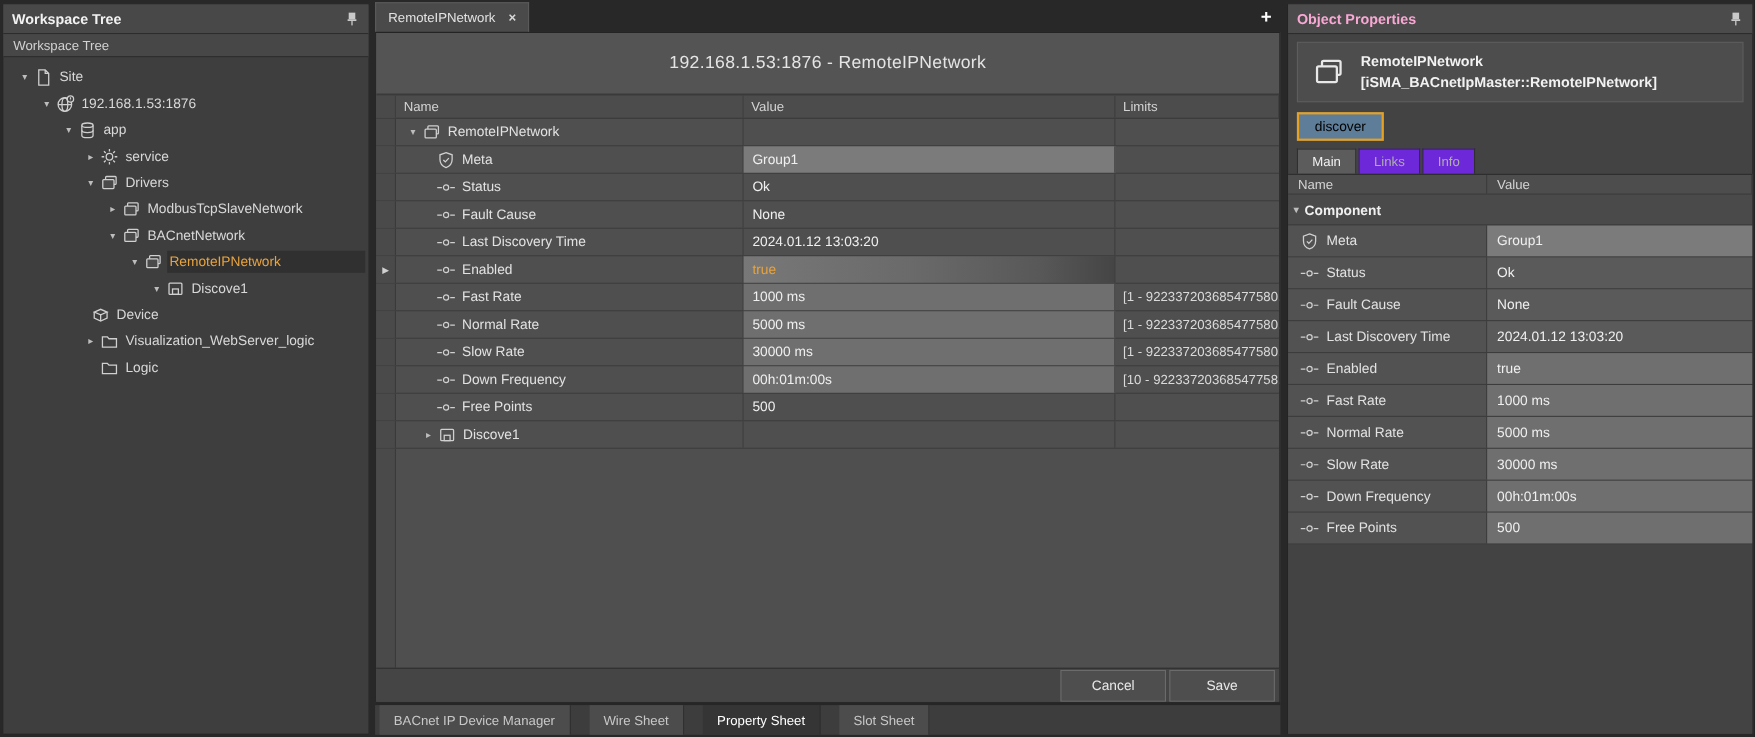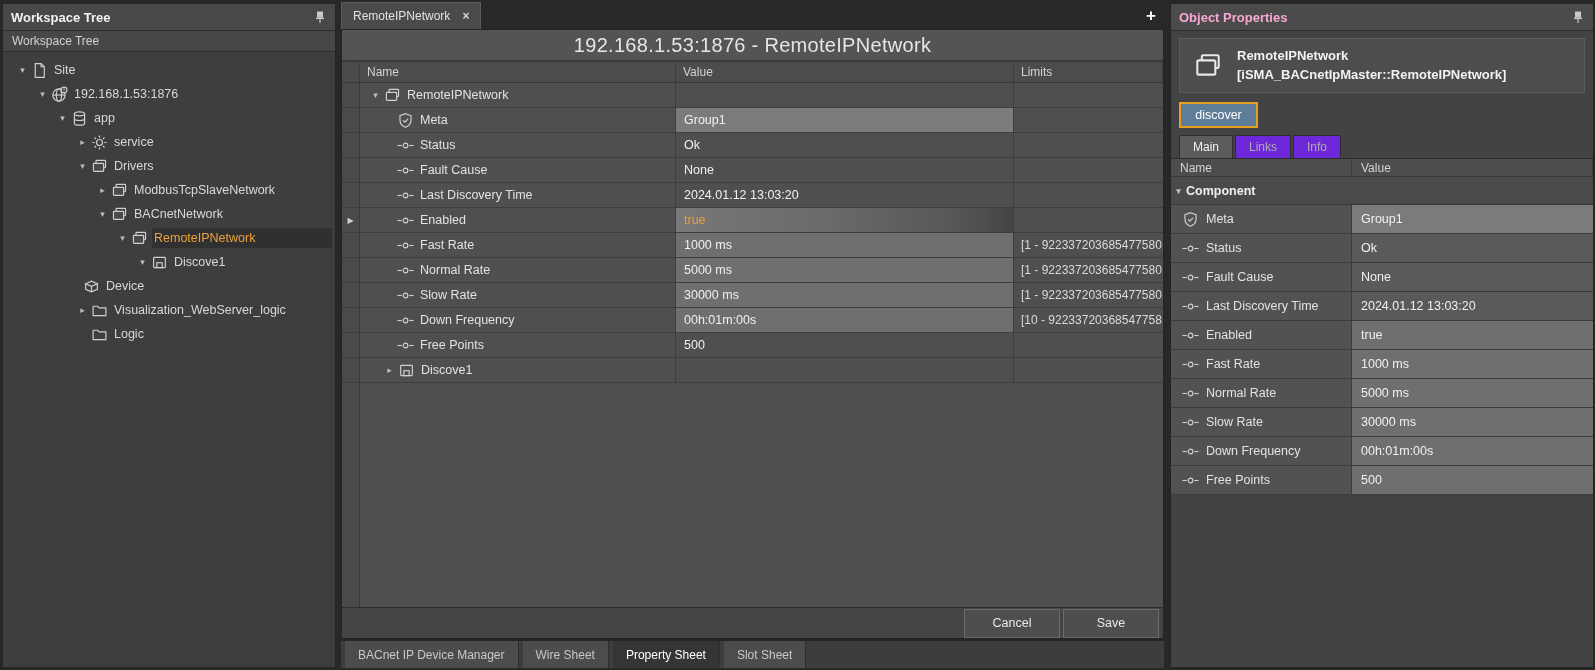--- a/index.html
+++ b/index.html
@@ -28,53 +28,53 @@
   .trow.selected { }
   .trow.selected .tlb { flex:1; background:#303030; color:#E8A33D; margin-right:3px; }
 
   
   .center-panel { flex:1; display:flex; flex-direction:column; margin:0 3px 2px 3px; }
   .tabstrip { height:29px; display:flex; align-items:flex-end; }
   .doc-tab { height:27px; display:flex; align-items:center; background:#4a4a4a; border:1px solid #5a5a5a; border-bottom:none; padding:0 11px; font-size:12px; color:#e2e2e2; cursor:pointer; }
   .doc-tab .close { margin-left:12px; font-size:12px; font-weight:bold; color:#d8d8d8; cursor:pointer; }
   .add-tab { margin-left:auto; margin-right:8px; color:#fff; font-size:17px; font-weight:bold; cursor:pointer; line-height:27px; }
   .center-body { flex:1; background:#4f4f4f; border:1px solid #242424; display:flex; flex-direction:column; overflow:hidden; }
-  .title-bar { height:32px; background:#545454; border-bottom:2px solid #3a3a3a; display:flex; align-items:center; justify-content:center; font-size:20px; color:#e5e5e5; letter-spacing:.3px; }
+  .title-bar { height:57px; background:#545454; border-bottom:2px solid #3a3a3a; display:flex; align-items:center; justify-content:center; font-size:16px; color:#e5e5e5; letter-spacing:.3px; }
   .grid4 { display:grid; grid-template-columns:18px 316px 338px 1fr; }
   .thead { height:21px; background:#4c4c4c; border-bottom:1px solid #383838; font-size:12px; color:#d4d4d4; }
   .thead > div { display:flex; align-items:center; border-right:1px solid #3e3e3e; padding-left:7px; }
   .thead .gut { border-right:1px solid #3e3e3e; }
   .crow { height:25px; border-bottom:1px solid #3e3e3e; font-size:12.5px; }
   .gut { background:#4a4a4a; border-right:1px solid #3a3a3a; display:flex; align-items:center; justify-content:center; }
   .gut .mark { font-size:8px; color:#d0d0d0; }
   .cn { display:flex; align-items:center; border-right:1px solid #3e3e3e; color:#e2e2e2; }
   .cn .tic { margin-right:6px; }
   .cv { display:flex; align-items:center; padding-left:8px; border-right:1px solid #3e3e3e; color:#f0f0f0; }
   .cl { display:flex; align-items:center; padding-left:7px; color:#dadada; font-size:12px; white-space:nowrap; overflow:hidden; }
   .cv.ed { background:#6f6f6f; }
   .cv.meta { background:#7b7b7b; }
   .cv.selgrad { background:linear-gradient(90deg,#787878 0%,#6a6a6a 45%,#585858 80%,#454545 100%); color:#E8A33D; }
   .cpl0 { padding-left:8px; } .cpl1 { padding-left:36px; } .cpl2 { padding-left:22px; }
   .filler-center { flex:1; display:grid; grid-template-columns:18px 1fr; }
   .filler-center .fgut { background:#4a4a4a; border-right:1px solid #3a3a3a; }
   .cfooter { height:31px; background:#454545; border-top:1px solid #2e2e2e; display:flex; align-items:center; justify-content:flex-end; padding-right:4px; }
   .btn { width:96px; height:29px; background:#4e4e4e; border:1px solid #6b6b6b; color:#e8e8e8; font-size:12.5px; font-family:"Liberation Sans", sans-serif; margin-left:3px; cursor:pointer; display:flex; align-items:center; justify-content:center; }
   .viewtabs { height:29px; background:#3d3d3d; border-top:2px solid #262626; display:flex; align-items:stretch; padding-left:4px; }
-  .vtab { display:flex; align-items:center; padding:0 13px; font-size:12px; background:#4c4c4c; color:#c8c8c8; margin-right:4px; border-right:1px solid #2e2e2e; cursor:pointer; }
+  .vtab { display:flex; align-items:center; padding:0 13px; font-size:12px; background:#4c4c4c; color:#c8c8c8; margin-right:17px; border-right:1px solid #2e2e2e; cursor:pointer; }
   .vtab.active { background:#353535; color:#ffffff; }
 
   
   .right-panel { width:424px; margin:3px 1px 2px 3px; background:#434343; border:1px solid #242424; display:flex; flex-direction:column; }
   .right-panel .panel-header { background:#4b4b4b; }
   .right-panel .ph-title { color:#f9a8d4; }
   .info-box { margin:7px 8px 9px 8px; background:#4d4d4d; border:1px solid #5d5d5d; height:55px; display:flex; align-items:center; padding:0 12px; }
   .info-box .tic { width:30px; height:30px; flex:0 0 30px; margin-right:14px; color:#e8e8e8; }
   .info-box .tic svg { width:30px; height:30px; }
   .info-text { font-size:13px; font-weight:bold; color:#f2f2f2; line-height:1.45; }
-  .discover-btn { margin-left:8px; width:79px; height:26px; background:#5E7D99; border:2px solid #E8A020; color:#ffffff; font-size:12.5px; font-family:"Liberation Sans", sans-serif; cursor:pointer; display:flex; align-items:center; justify-content:center; }
+  .discover-btn { margin-left:8px; width:79px; height:26px; background:#5E7D99; border:2px solid #E8A020; color:#000000; font-size:12.5px; font-family:"Liberation Sans", sans-serif; cursor:pointer; display:flex; align-items:center; justify-content:center; }
   .rtabs { display:flex; margin:7px 0 0 8px; gap:2px; }
   .rtab { height:23px; display:flex; align-items:center; padding:0 13px; font-size:12px; background:#6d28d9; color:#aeaeae; border:1px solid #2f2f2f; border-bottom:none; cursor:pointer; }
   .rtab.active { background:#5c5c5c; color:#f2f2f2; }
   .grid2 { display:grid; grid-template-columns:181px 1fr; }
   .rhead { height:19px; background:#4d4d4d; border-top:1px solid #2c2c2c; border-bottom:1px solid #383838; font-size:12px; color:#d4d4d4; }
   .rhead > div { display:flex; align-items:center; padding-left:9px; border-right:1px solid #3c3c3c; }
   .rgroup { height:28px; background:#4a4a4a; border-bottom:1px solid #383838; display:flex; align-items:center; font-size:12.5px; font-weight:bold; color:#f0f0f0; }
   .rgroup .exp { width:22px; text-align:center; }
   .rrow { height:29px; border-bottom:1px solid #3c3c3c; font-size:12.5px; }
   .rn { display:flex; align-items:center; padding-left:10px; background:#525252; border-right:1px solid #3c3c3c; color:#e2e2e2; }

